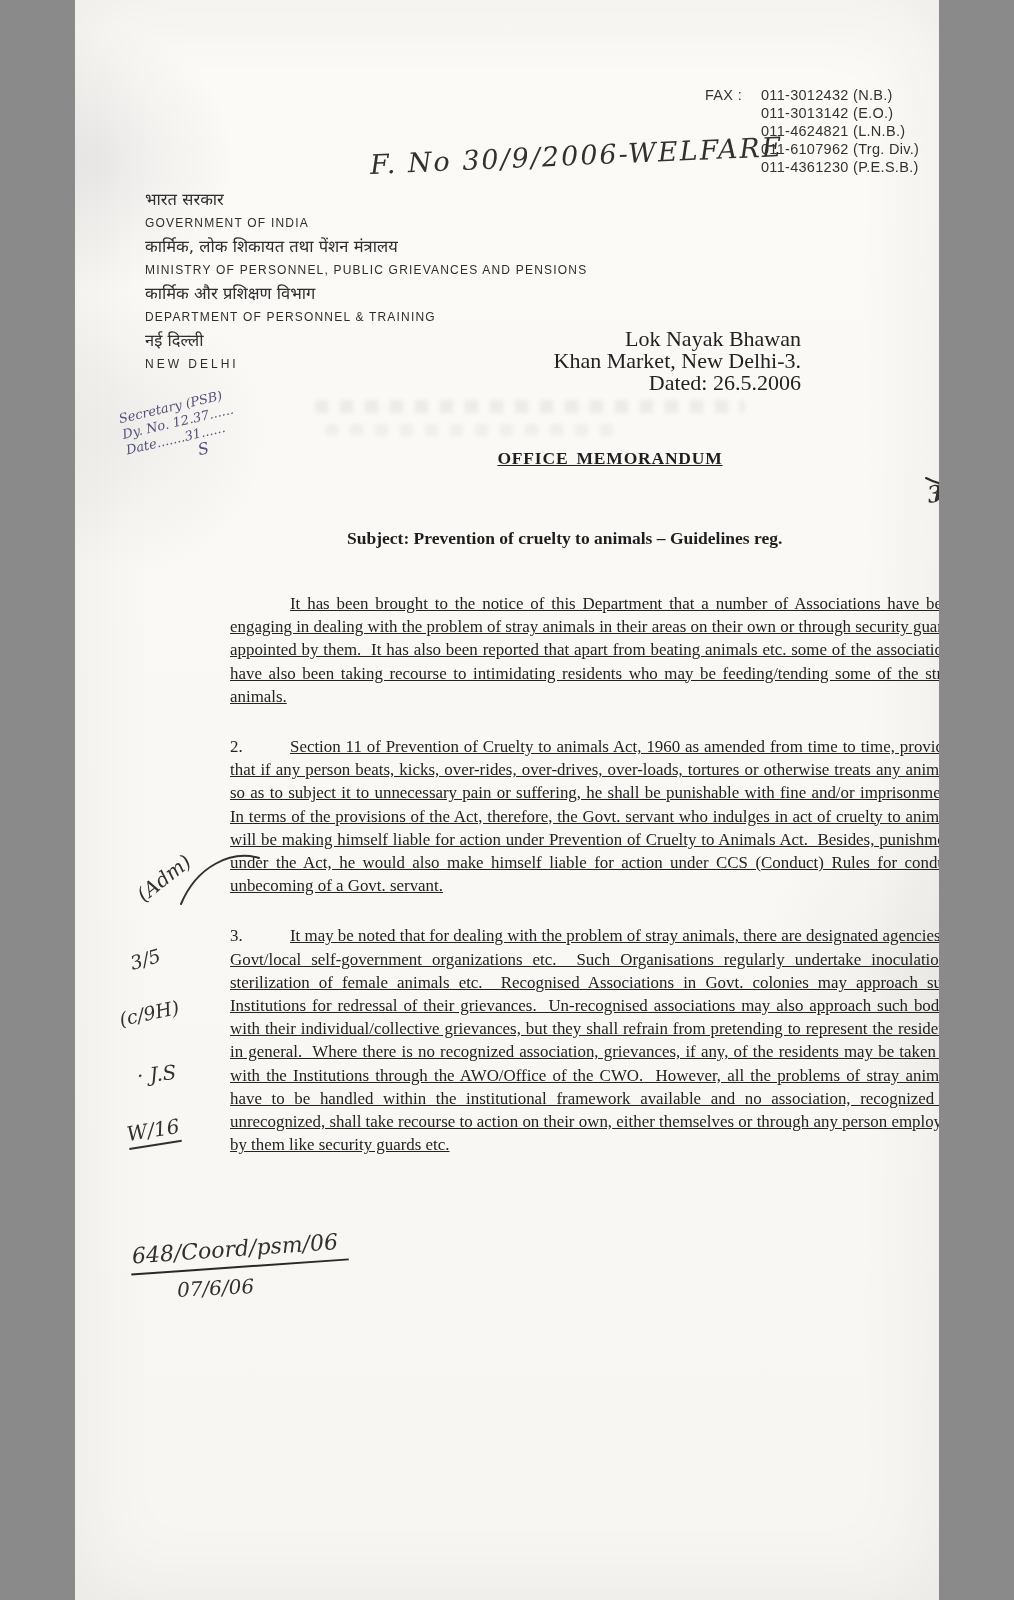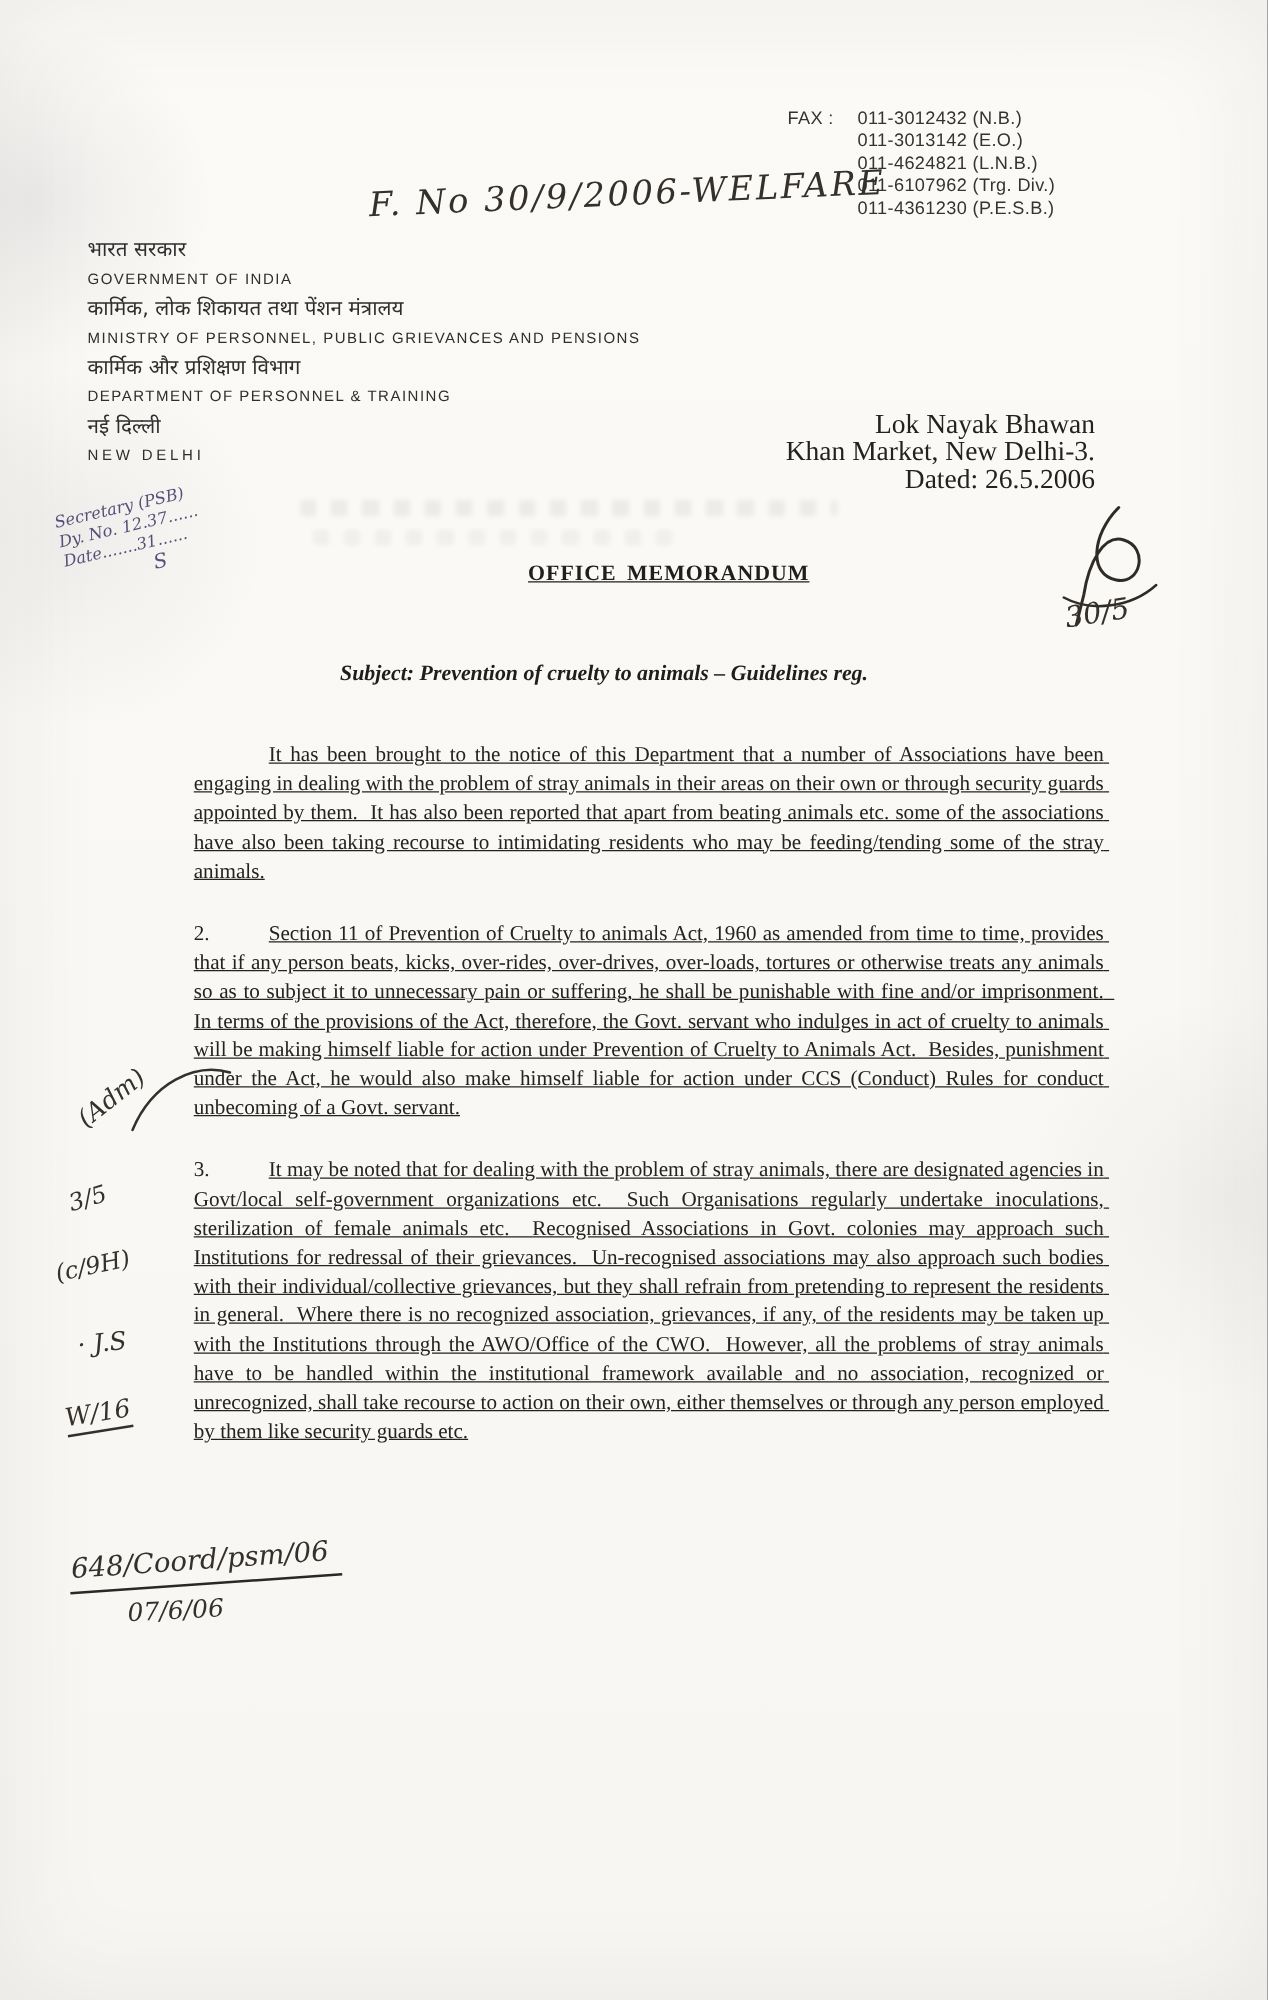--- a/index.html
+++ b/index.html
@@ -1,17 +1,17 @@
 <!DOCTYPE html>
 <html><head>
 <meta charset="utf-8">
 <style>
   html,body { margin:0; padding:0; background:#8a8a8a; }
   .page {
-    position:relative; width:1014px; height:1600px; margin:0 auto;
+    position:relative; width:864px; height:1600px; margin:0 auto;
     background:
       radial-gradient(circle at 6% 27%, rgba(60,60,70,0.06), transparent 10%),
       radial-gradient(circle at 3% 10%, rgba(60,60,70,0.08), transparent 8%),
       radial-gradient(circle at 97% 60%, rgba(60,60,60,0.05), transparent 12%),
       linear-gradient(#fbfaf7, #f7f6f2);
     box-shadow: inset 0 0 90px rgba(40,40,40,0.07);
     overflow:hidden;
     font-family:"Liberation Serif", serif;
     color:#262626;
   }
@@ -43,21 +43,21 @@
   .ghost1 { left:240px; top:400px; width:430px; height:13px; opacity:.45; }
   .ghost2 { left:250px; top:424px; width:300px; height:12px; opacity:.32; }
   
   .om-title { position:absolute; left:0; top:448px; width:1014px; text-align:center;
               font-weight:bold; font-size:17.5px; letter-spacing:0.8px; word-spacing:3px;
               text-decoration:underline; color:#1f1f1f;padding-left:28px; }
   
   .sig-svg { position:absolute; left:833px; top:398px; }
   .sig-note { position:absolute; left:852px; top:478px; font-size:23px; transform:rotate(-9deg); }
   
-  .subject { position:absolute; left:272px; top:528px; font-weight:bold; font-size:17.5px; color:#1e1e1e;font-style:italic; }
+  .subject { position:absolute; left:272px; top:528px; font-weight:bold; font-size:17.5px; color:#1e1e1e; }
   
   .body { position:absolute; left:155px; top:592px; width:728px;
           font-size:16.9px; line-height:23.2px; text-align:justify; color:#232323; }
   .para { margin:0 0 27px 0;text-decoration:underline; }
   .pnum { display:inline-block; width:60px; }
   .ptext { white-space:pre-wrap; }
   
   .mnote { position:absolute; font-size:20px; }
   .mnote1 { left:58px;  top:866px;  transform:rotate(-38deg); }
   .mnote2 { left:55px;  top:948px;  transform:rotate(-16deg); font-size:19px; }

